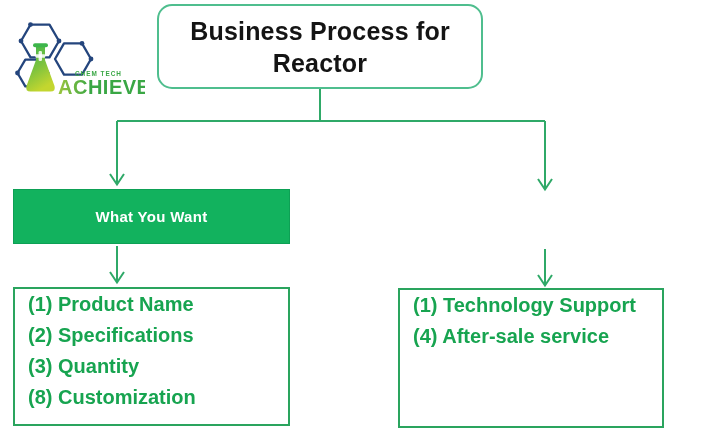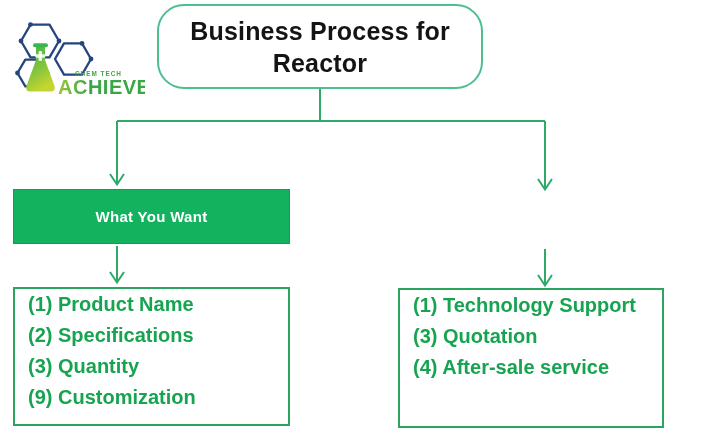--- a/index.html
+++ b/index.html
@@ -5,21 +5,21 @@
   html,body{margin:0;padding:0;background:#ffffff;}
   .canvas{
     position:relative;width:719px;height:431px;background:#ffffff;overflow:hidden;
     font-family:"Liberation Sans","DejaVu Sans",sans-serif;
   }
   
   .logo{position:absolute;left:0;top:0;width:145px;height:102px;}
   
   .title-box{
     position:absolute;left:157px;top:4px;width:326px;height:85px;
-    box-sizing:border-box;border:2.5px solid #4fbe8e;border-radius:27px;background:#ffffff;
+    box-sizing:border-box;border:2.5px solid #4fbe8e;border-radius:15px;background:#ffffff;
     display:flex;align-items:center;justify-content:center;text-align:center;
   }
   .title-box .title-text{
     font-size:25px;font-weight:bold;color:#141414;line-height:1.28;
     padding:0 22px;letter-spacing:0.2px;
   }
   
   .connectors{position:absolute;left:0;top:0;width:719px;height:431px;pointer-events:none;}
   
   .bar{
@@ -104,22 +104,21 @@
     </g>
   </svg>
 
   <div class="bar bar-left">
     <span>What You Want</span>
   </div>
   <div class="list-box list-box-left">
     <div class="list-item">(1) Product Name</div>
     <div class="list-item">(2) Specifications</div>
     <div class="list-item">(3) Quantity</div>
-    <div class="list-item">(9) Customization</div>
+    <div class="list-item">(8) Customization</div>
   </div>
 
   <div class="list-box list-box-right">
     <div class="list-item">(1) Technology Support</div>
-    <div class="list-item">(3) Quotation</div>
     <div class="list-item">(4) After-sale service</div>
   </div>
 
 </div>
 
 </body></html>

